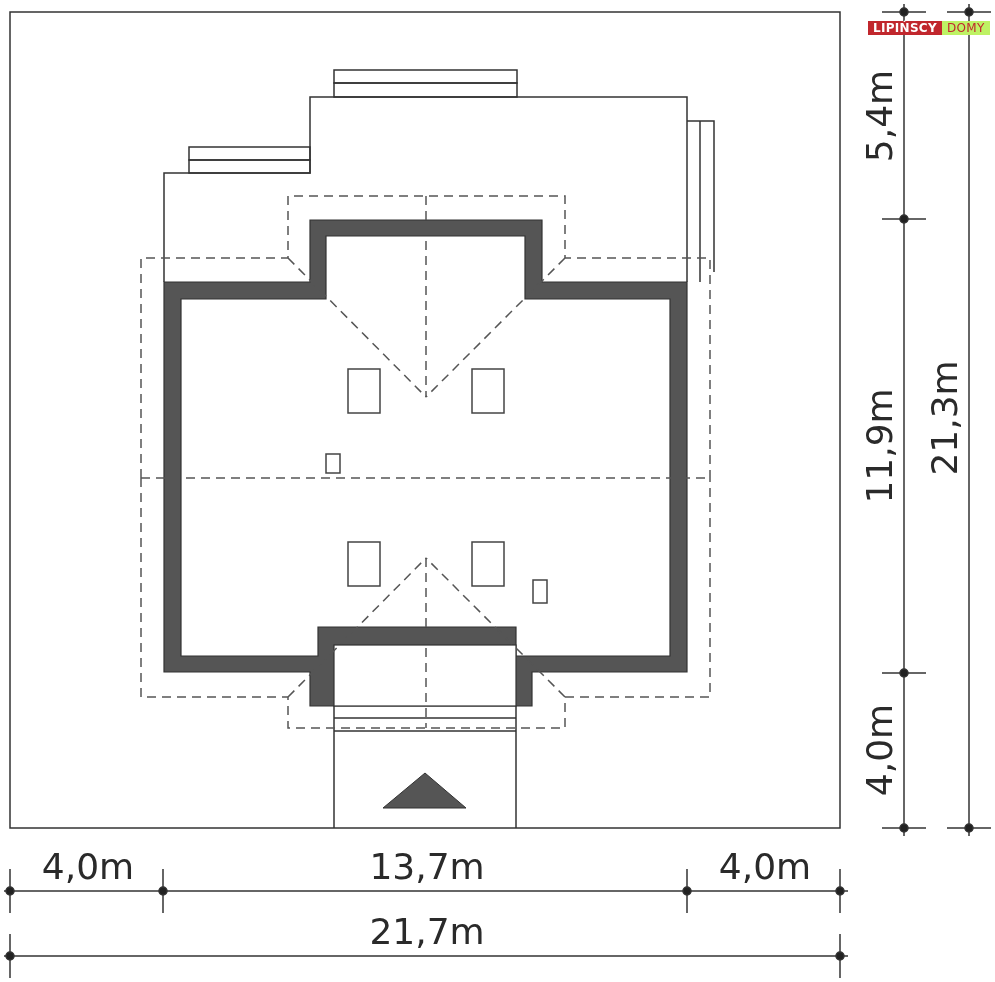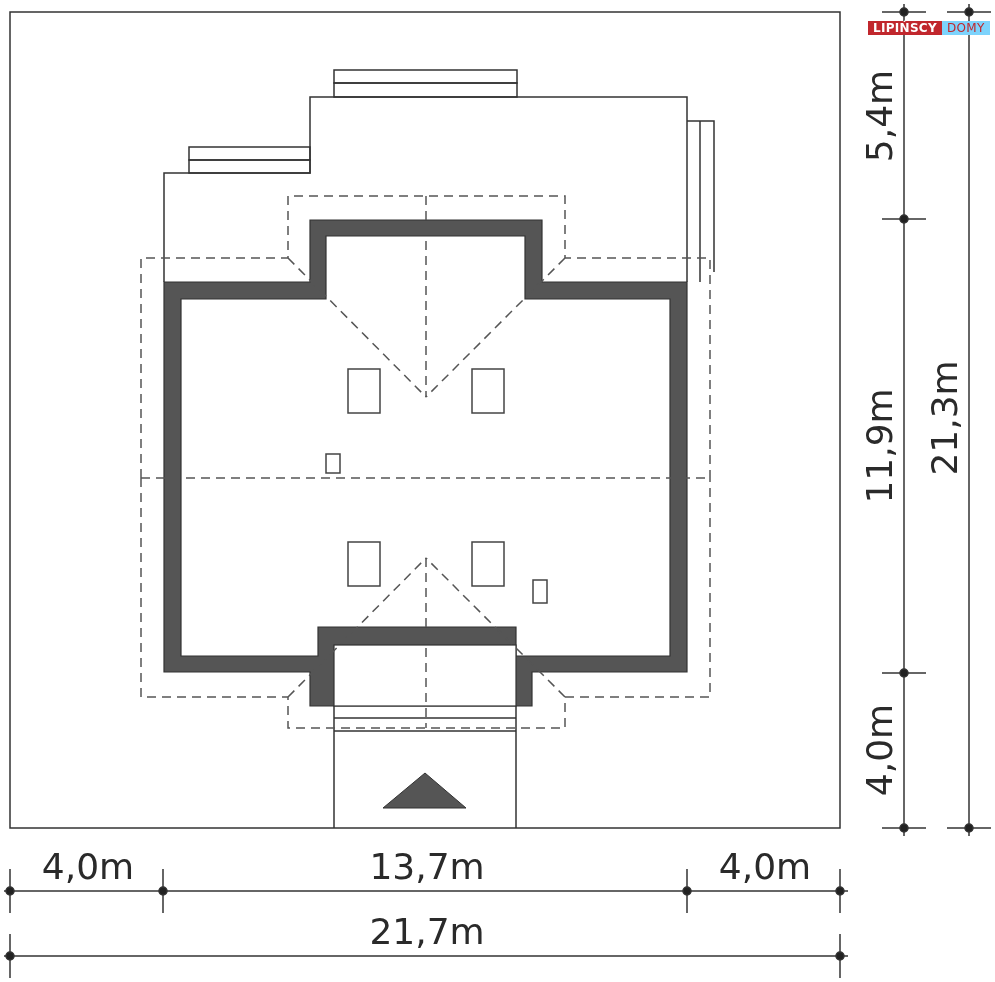--- a/index.html
+++ b/index.html
@@ -1,20 +1,20 @@
 <!DOCTYPE html>
 <html><head>
   <meta charset="utf-8">
   <style>
     html, body { margin: 0; padding: 0; background: #ffffff; }
     body { width: 995px; height: 982px; position: relative; overflow: hidden; font-family: "DejaVu Sans", sans-serif; }
     #plan { position: absolute; left: 0; top: 0; }
     .logo { position: absolute; left: 868px; top: 21px; height: 24px; display: flex; align-items: flex-start; font-family: "DejaVu Sans", sans-serif; font-weight: bold; font-size: 12px; letter-spacing: 0.3px; }
     .logo-left { background: #c1272d; color: #ffffff; padding: 0 5px; display: flex; align-items: center; }
-    .logo-right { background: #7dd3fc; color: #c1272d; padding: 0 5px; display: flex; align-items: center; font-weight: normal; }
+    .logo-right { background: #bef264; color: #c1272d; padding: 0 5px; display: flex; align-items: center; font-weight: normal; }
     .dim-text { font-family: "DejaVu Sans", sans-serif; font-size: 36px; fill: #2a2a2a; }
   </style>
 </head>
 <body>
 
 <svg id="plan" width="995" height="982" viewBox="0 0 995 982" xmlns="http://www.w3.org/2000/svg">
 
   <rect x="10" y="12" width="830" height="816" fill="none" stroke="#333" stroke-width="1.5"></rect>
 
   <g fill="none" stroke="#333" stroke-width="1.5">

